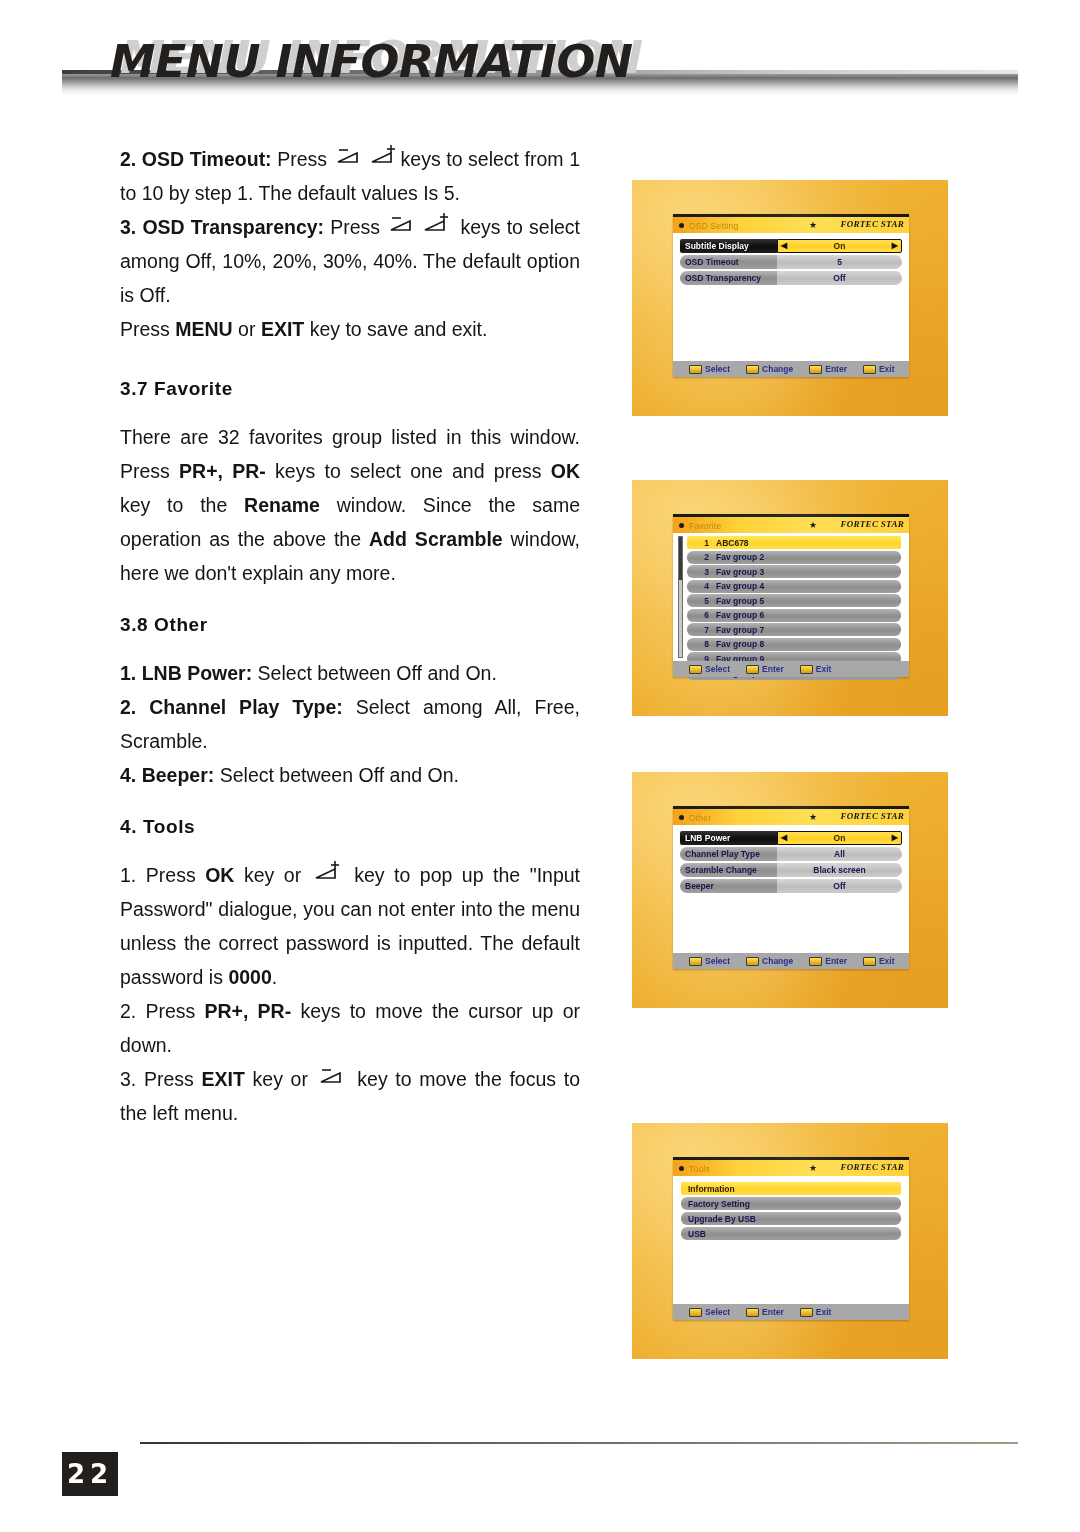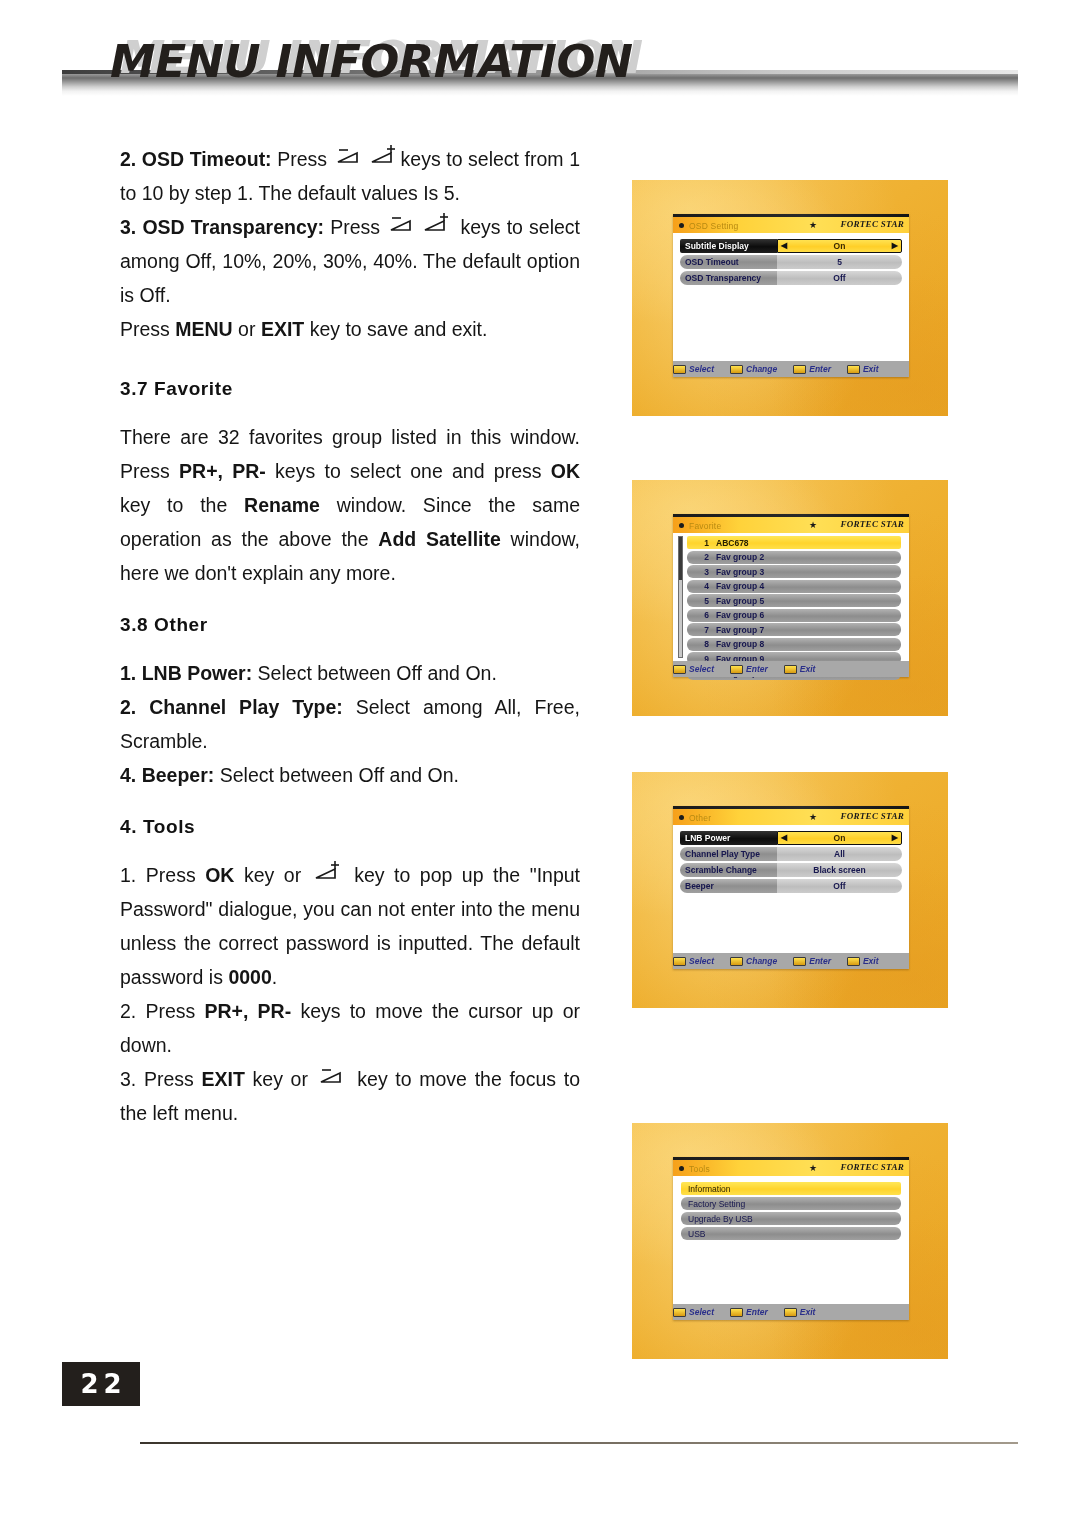--- a/index.html
+++ b/index.html
@@ -209,24 +209,23 @@
     bottom: 16px;
     background: #ffffff;
   }
   .osd-footer {
     position: absolute;
     left: 0; bottom: 0;
     width: 100%;
     height: 16px;
     background: #a8a8a8;
     display: flex;
-    padding-left: 0;
+    padding-left: 16px;
     box-sizing: border-box;
     gap: 0;
-    font-style: italic;
   }
   .fbtn {
     display: flex;
     align-items: center;
     font-size: 8.5px;
     color: #2a2f8a;
     font-weight: bold;
     margin-right: 16px;
     white-space: nowrap;
   }
@@ -330,21 +329,21 @@
   .toolrow {
     position: relative;
     height: 13px;
     margin: 0 8px 2px 8px;
     background: linear-gradient(to bottom, #b2b2b2 0%, #8d8d8d 55%, #9f9f9f 100%);
     border-radius: 6px;
     display: flex;
     align-items: center;
     font-size: 8.5px;
     color: #17174f;
-    font-weight: normal;
+    font-weight: bold;
     padding-left: 7px;
     box-sizing: border-box;
     white-space: nowrap;
   }
   .toolrow.sel {
     background: linear-gradient(to bottom, #ffe759 0%, #ffd42c 55%, #ffe04a 100%);
     color: #2a2200;
     border-radius: 2px;
   }
   .scrollbar {
@@ -362,27 +361,27 @@
     left: 0; top: 0;
     width: 100%;
     height: 36%;
     background: #3a3a3a;
   }
 
   
   .pagebox {
     position: absolute;
     left: 62px;
-    top: 1362px;
-    width: 78px;
+    top: 1452px;
+    width: 56px;
     height: 44px;
     background: #231f1c;
     display: flex;
     align-items: center;
-    justify-content: center;
+    justify-content: flex-start;
   }
   .pagenum {
     font-size: 26px;
     font-weight: bold;
     color: #ffffff;
     font-family: "DejaVu Sans", sans-serif;
     letter-spacing: 5px;
     padding-left: 5px;
   }
   .footer-rule {
@@ -425,21 +424,21 @@
           <line x1="18" y1="4" x2="26" y2="4" stroke="#1a1a1a" stroke-width="1.6"></line>
           <line x1="22" y1="0" x2="22" y2="8" stroke="#1a1a1a" stroke-width="1.6"></line>
         </svg></span><span> keys to select among Off, 10%, 20%, 30%, 40%. The default option is Off.</span></p>
 
   <p class="para"><span>Press </span><b>MENU</b><span> or </span><b>EXIT</b><span> key to save and exit.</span></p>
 
   <div class="gap-lg"></div>
 
   <div class="sec-head">3.7 Favorite</div>
   <div class="gap-sm"></div>
-  <p class="para just"><span>There are 32 favorites group listed in this window.  Press </span><b>PR+, PR-</b><span> keys to select one and press </span><b>OK</b><span> key to the </span><b>Rename</b><span> window. Since the same operation as the above the </span><b>Add Satellite</b><span> window, here we don't explain any more.</span></p>
+  <p class="para just"><span>There are 32 favorites group listed in this window.  Press </span><b>PR+, PR-</b><span> keys to select one and press </span><b>OK</b><span> key to the </span><b>Rename</b><span> window. Since the same operation as the above the </span><b>Add Scramble</b><span> window, here we don't explain any more.</span></p>
 
   <div class="gap-md"></div>
 
   <div class="sec-head">3.8 Other</div>
   <div class="gap-sm"></div>
   <p class="para just"><b>1. LNB Power:</b><span> Select between Off and On.</span></p>
   <p class="para just"><b>2.  Channel Play Type:</b><span> Select among All, Free, Scramble.</span></p>
   <p class="para just"><b>4. Beeper:</b><span> Select between Off and On.</span></p>
 
   <div class="gap-md"></div>

